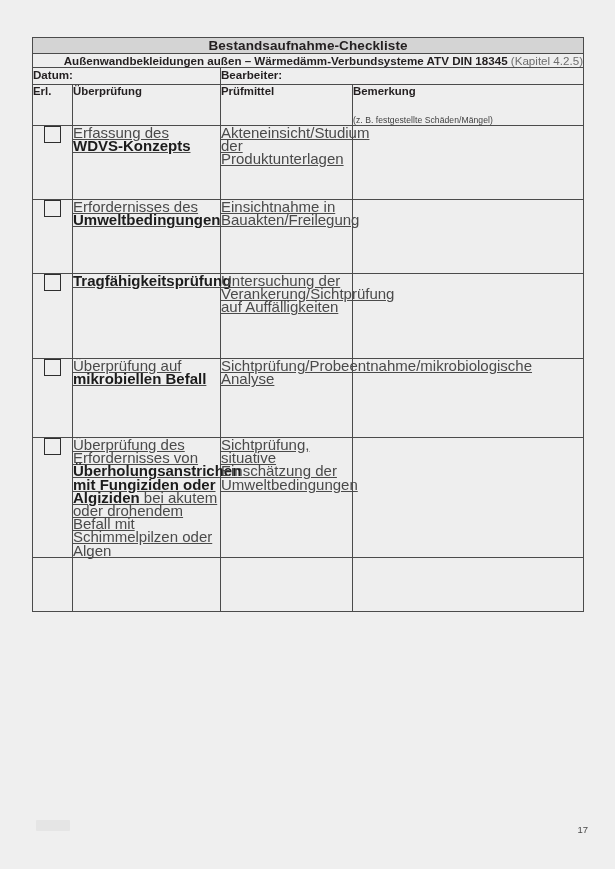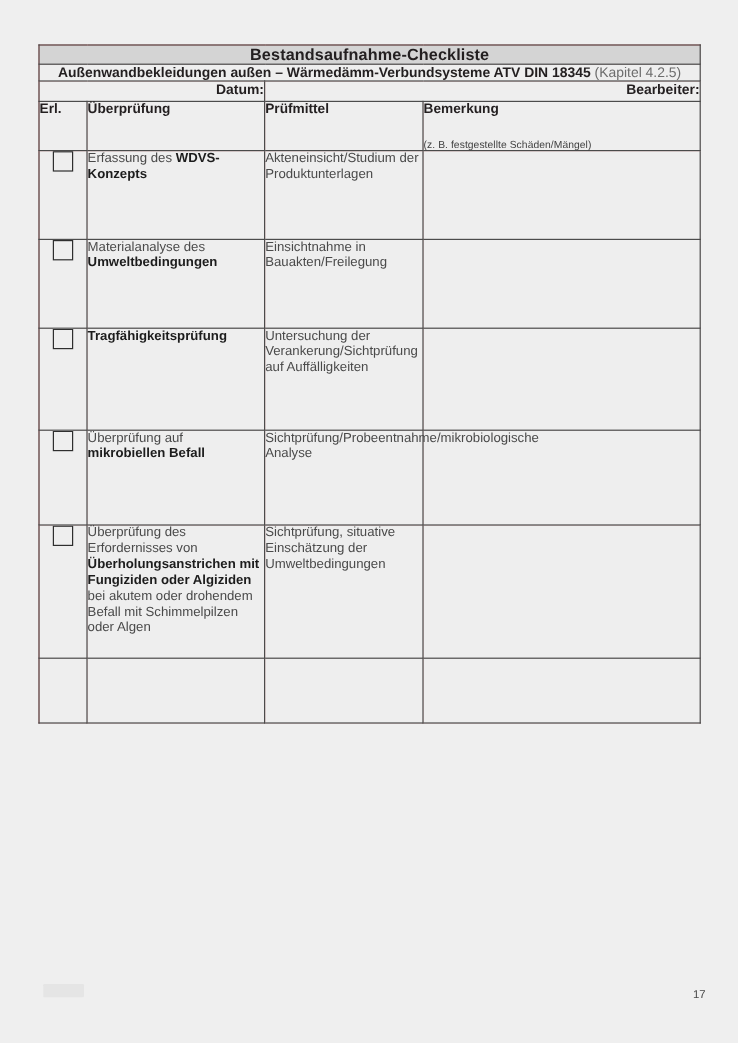--- a/index.html
+++ b/index.html
@@ -24,21 +24,21 @@
   }
 
   
   .checklist {
     position: absolute;
     left: 32px;
     top: 37px;
     width: 551px;
     border-collapse: collapse;
     table-layout: fixed;
-    background: #fca5a5;
+    background: #737373;
   }
   .checklist td, .checklist th {
     border: 1px solid #4b4b4b;
     padding: 0;
     vertical-align: top;
     background: #eeeeee;
   }
 
   
   col.c-erl  { width: 40px; }
@@ -50,36 +50,35 @@
   .title-cell {
     background: #d4d4d4 !important;
     text-align: center;
     font-size: 13.5px;
     font-weight: bold;
     letter-spacing: .1px;
     padding: 11px 6px 12px 6px;
     border-bottom: 1px solid #3a3a3a;
   }
   .subtitle-cell {
-    text-align: center;
+    text-align: right;
     font-size: 11.6px;
     font-weight: bold;
     padding: 10px 8px 11px 8px;
   }
   .subtitle-cell .kapitel {
     font-weight: normal;
     color: #6c6c6c;
   }
 
   .meta-cell {
     font-size: 11.6px;
     font-weight: bold;
     padding: 10px 8px 11px 9px;
     height: 16px;
-    text-align: right;
   }
 
   
   .colhead {
     font-size: 11.4px;
     font-weight: bold;
     padding: 8px 8px 9px 9px;
     height: 28px;
   }
   .colhead .sub {
@@ -98,24 +97,25 @@
   }
   .checkbox {
     display: inline-block;
     width: 17px;
     height: 17px;
     border: 1.4px solid #2e2e2e;
     background: #eeeeee;
     box-sizing: border-box;
   }
   .cell-text {
-    font-size: 11px;
+    font-size: 15px;
     line-height: 13.2px;
     color: #4a4a4a;
     padding: 12px 9px 10px 9px;
+    text-decoration: underline;
   }
   .cell-text b { color: #1c1c1c; font-weight: bold; }
   .cell-blank { padding: 0; }
 
   
   .source-cell {
     font-size: 9.2px;
     color: #3c3c3c;
     padding: 10px 9px 11px 9px;
     letter-spacing: .01px;
@@ -183,21 +183,21 @@
         <td class="cell-text"><span>Erfassung des</span>
           <b>WDVS-Konzepts</b><span></span></td>
         <td class="cell-text">Akteneinsicht/Studium der Produktunterlagen</td>
         <td class="cell-text"></td>
       </tr>
 
       <tr style="height:74px">
         <td class="cell-erl">
           <span class="checkbox"></span>
         </td>
-        <td class="cell-text"><span>Materialanalyse des</span>
+        <td class="cell-text"><span>Erfordernisses des</span>
           <b>Umweltbedingungen</b><span></span></td>
         <td class="cell-text">Einsichtnahme in Bauakten/Freilegung</td>
         <td class="cell-text"></td>
       </tr>
 
 
       <tr style="height:85px">
         <td class="cell-erl">
           <span class="checkbox"></span>
         </td>

